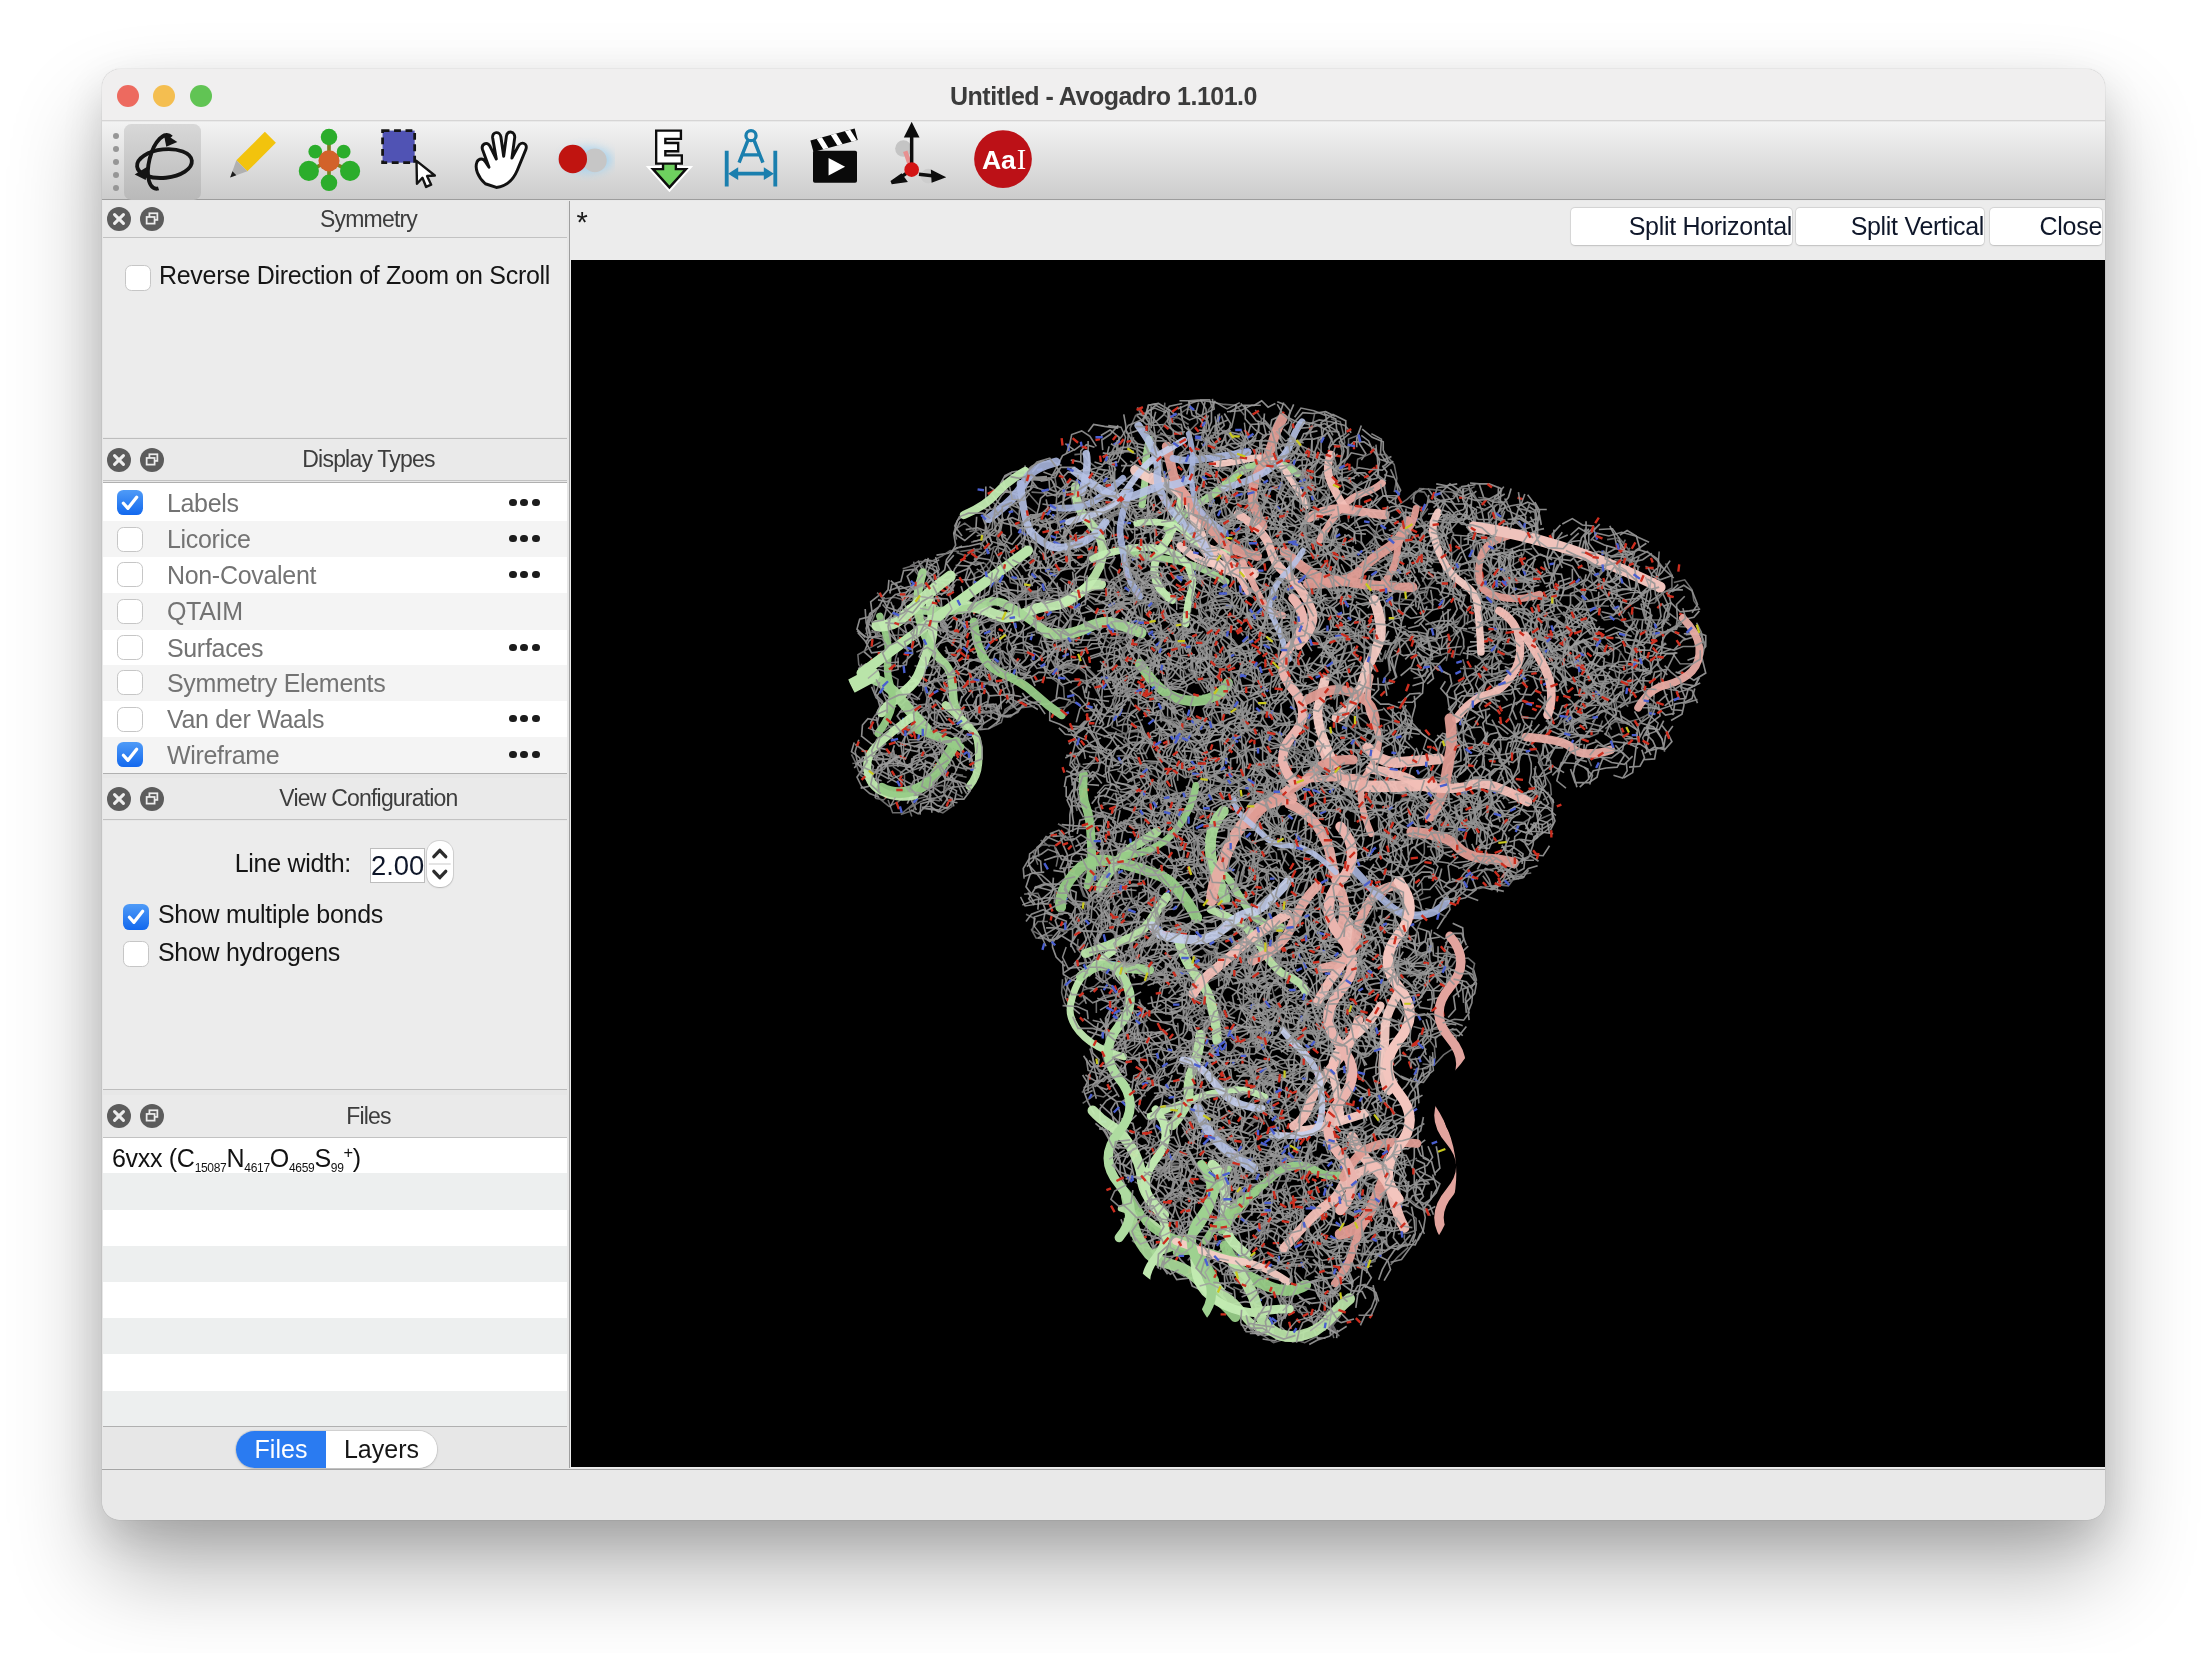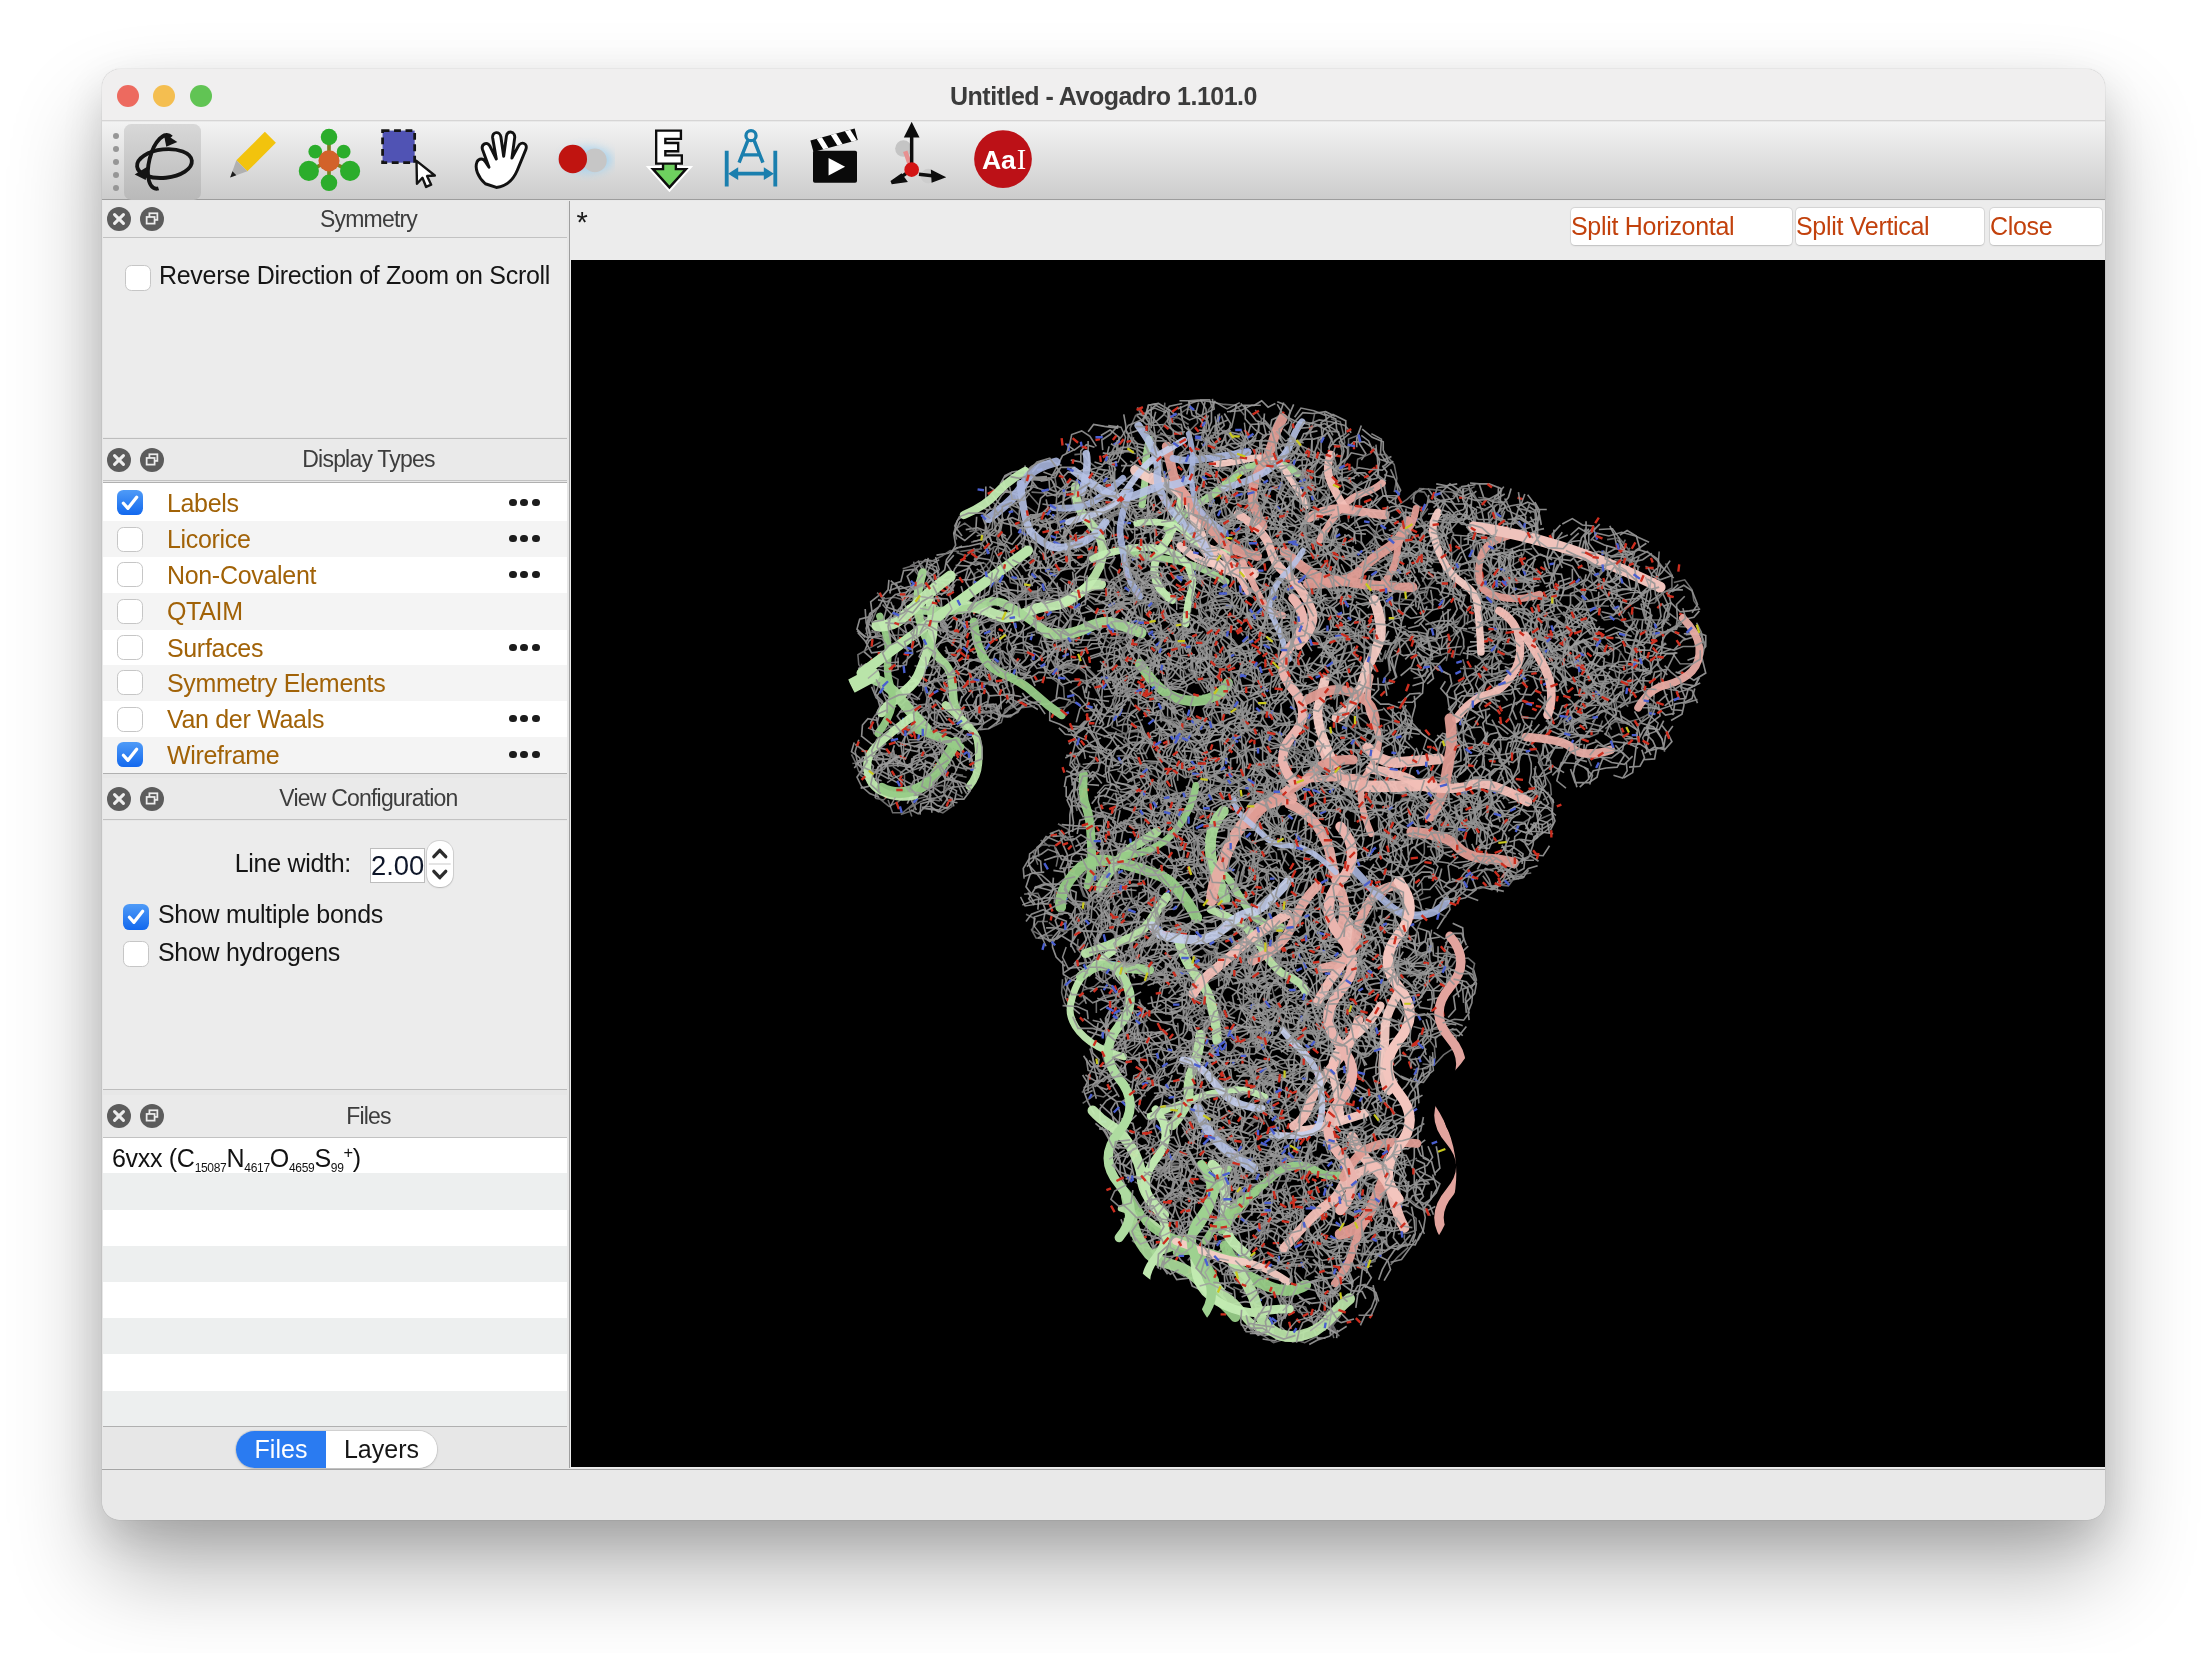--- a/index.html
+++ b/index.html
@@ -15,32 +15,32 @@
  background:linear-gradient(#d8d8d8,#b9b9b9)}
 .ticon{position:absolute}
 #sidebar{position:absolute;left:0;top:132px;width:468px;height:1267px;background:#e7e7e7;border-right:1.8px solid #9f9f9f}
 .phdr{position:absolute;left:0.9px;width:464px;background:#eaeaea;border-bottom:0.9px solid #c2c2c2}
 .ptitle{position:absolute;left:69px;right:1.8px;top:0;bottom:0;text-align:center;font-size:23px;letter-spacing:-0.8px;color:#3d3d3d}
 .pbody{position:absolute;left:0.9px;width:464px;background:#ececec}
 .cb{position:absolute;background:#fff;border:1.4px solid #c6c6c6;border-radius:6.4px}
 .cb.on{background:linear-gradient(#4f9bf7,#1268ee);border:none}
 .dt{display:block;width:7.8px;height:7.8px;border-radius:50%;background:#1c1c1c}
 .lrow{position:absolute;left:0.9px;width:464px}
-.ltxt{position:absolute;left:64px;top:0;bottom:0;font-size:25px;letter-spacing:-0.3px;color:#a16207;display:flex;align-items:center}
+.ltxt{position:absolute;left:64px;top:0;bottom:0;font-size:25px;letter-spacing:-0.3px;color:#737373;display:flex;align-items:center}
 .frow{position:absolute;left:0.9px;width:464px}
 .sb{font-size:12px;vertical-align:-4.6px}.sp{font-size:16.4px;vertical-align:9.1px}
 #seg{position:absolute;left:134px;top:1230px;width:201px;height:37px;border-radius:18.3px;overflow:hidden;
  display:flex;box-shadow:0 0 0 0.9px rgba(0,0,0,.08),0 0.9px 2.7px rgba(0,0,0,.15)}
 #seg .f{width:90px;background:#2a7bf1;color:#fff;font-size:25px;display:flex;align-items:center;justify-content:center}
 #seg .l{flex:1;background:#fff;color:#161616;font-size:25px;display:flex;align-items:center;justify-content:center}
 #viewarea{position:absolute;left:468px;top:132px;width:1535px;height:1267px;background:#ececec}
 #canvas{position:absolute;left:0.9px;top:59px;width:1534px;height:1207px;background:#000}
 #star{position:absolute;left:6.4px;top:4.6px;font-size:29px;color:#1a1a1a}
-.vbtn{position:absolute;top:7.3px;height:37px;background:#fff;border-radius:4px;font-size:25px;letter-spacing:-0.3px;color:#c2410c;
- text-align:left;box-shadow:0 0 0 0.9px rgba(0,0,0,.07),0 0.9px 1.8px rgba(0,0,0,.12)}
+.vbtn{position:absolute;top:7.3px;height:37px;background:#fff;border-radius:4px;font-size:25px;letter-spacing:-0.3px;color:#0f172a;
+ text-align:right;box-shadow:0 0 0 0.9px rgba(0,0,0,.07),0 0.9px 1.8px rgba(0,0,0,.12)}
 #bottom{position:absolute;left:0;top:1400px;width:100%;height:51px;background:#e9e9e9;border-top:1.8px solid #a5a5a5}
 .lbl{position:absolute;font-size:25px;letter-spacing:-0.3px;color:#151515;white-space:nowrap}
 #spinfld{position:absolute;left:268px;top:647px;width:55px;height:35px;background:#fff;border:0.9px solid #bdbdbd;
  font-size:27.4px;color:#0f172a;text-align:center;line-height:33px}
 #spinner{position:absolute;left:325px;top:640px;width:25.6px;height:46px;background:#fff;border-radius:12px;
  box-shadow:0 0 0 0.9px rgba(0,0,0,.1),0 0.9px 1.8px rgba(0,0,0,.15)}
 </style></head><body>
 <div id="win">
  <div id="titlebar">
   <div class="tl" style="left:14.6px;background:#ed6a5f"></div>

